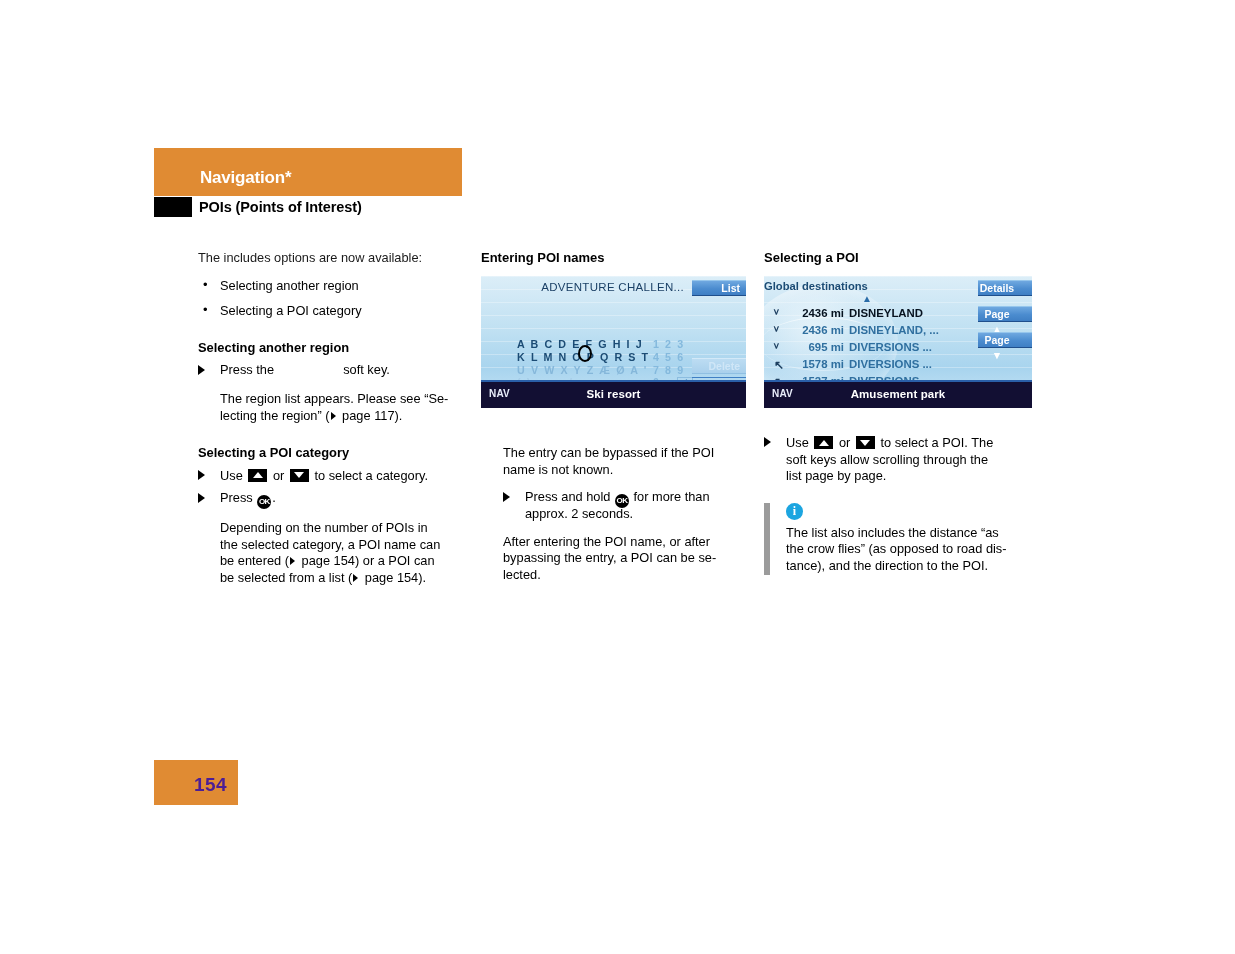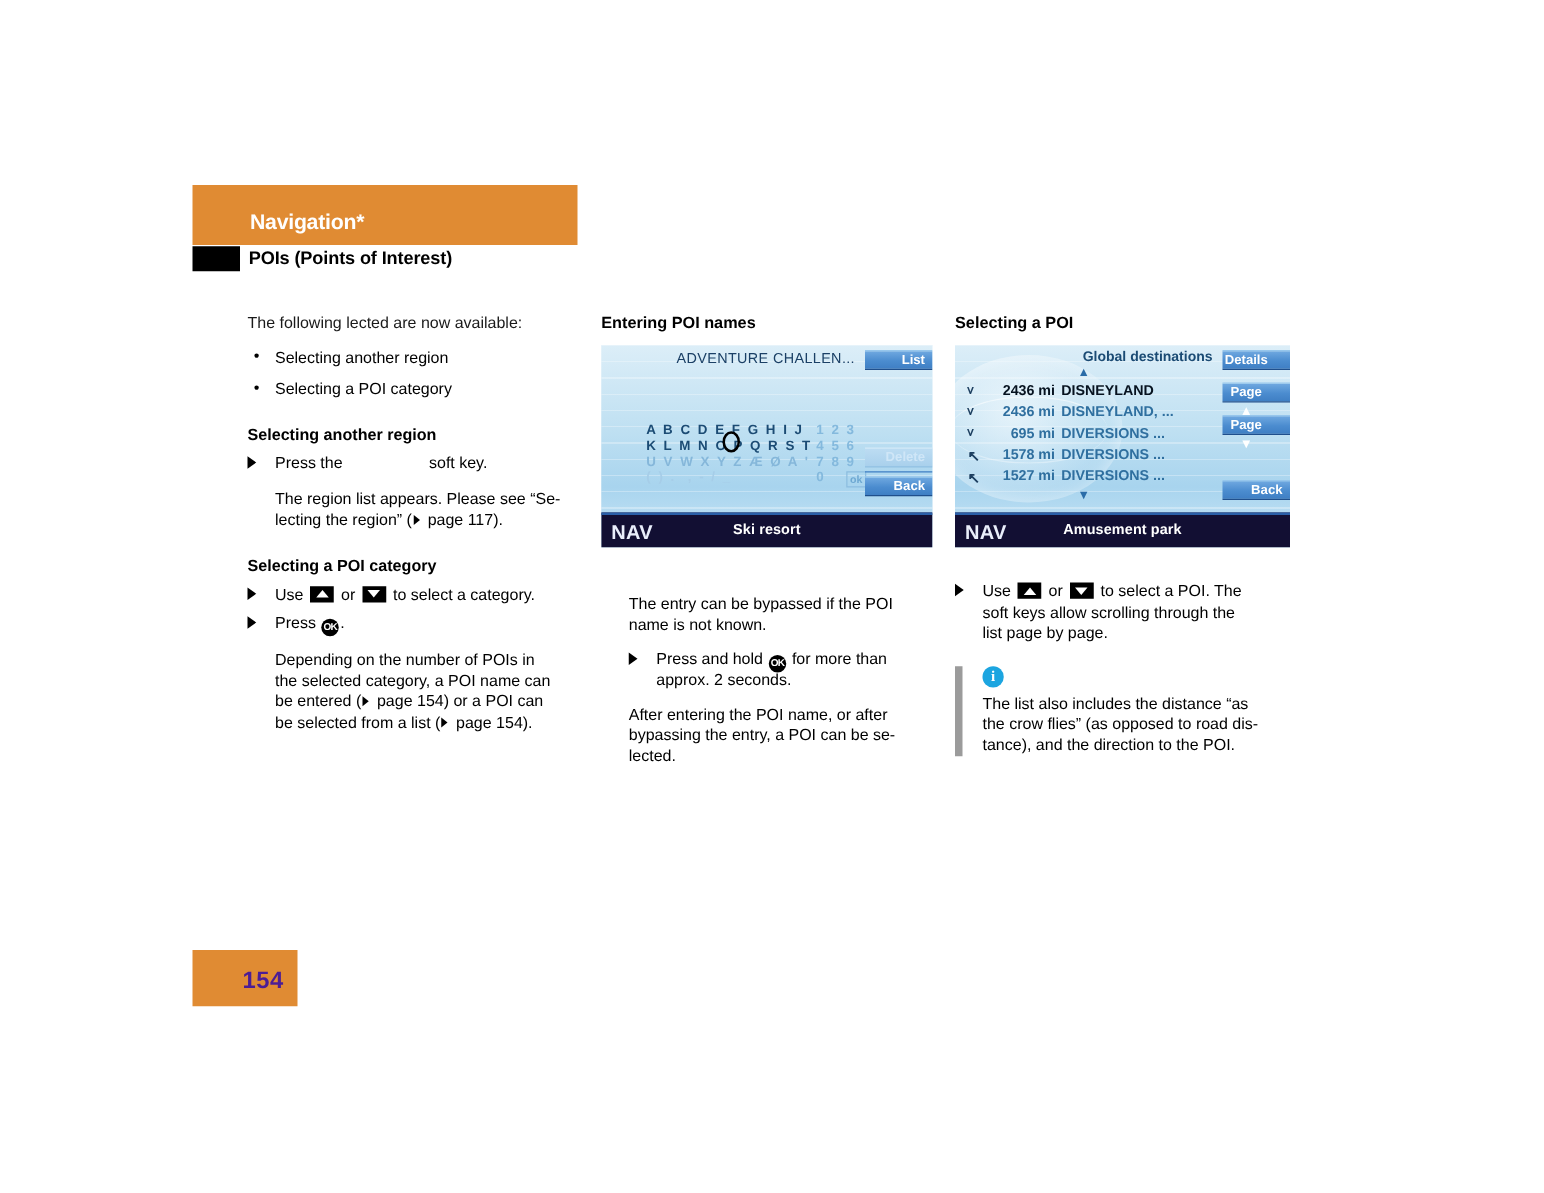--- a/index.html
+++ b/index.html
@@ -210,21 +210,21 @@
   }
   .softkey-gap {
     display: inline-block;
     width: 62px;
   }
 
   
   .shot {
     position: relative;
     width: 265px;
-    height: 162px;
+    height: 132px;
     margin-top: 11px;
     overflow: hidden;
     background: linear-gradient(180deg, #dceef8 0%, #bfe0f2 42%, #a8d4ee 70%, #cbe7f7 100%);
   }
   .shot-3 { width: 268px; }
   .shot-inner {
     position: absolute;
     left: 0; top: 0; right: 0; bottom: 26px;
     overflow: hidden;
   }
@@ -262,21 +262,21 @@
     left: 0; bottom: 0;
     width: 100%;
     height: 26px;
     background: #120f33;
     border-top: 2px solid #2a5fa8;
   }
   .navbar .nav-label {
     position: absolute;
     left: 8px;
     top: 6px;
-    font-size: 16px;
+    font-size: 10px;
     font-weight: bold;
     color: #e9eefb;
     letter-spacing: 0.2px;
   }
   .navbar .nav-mode {
     position: absolute;
     left: 0; right: 0;
     top: 6px;
     text-align: center;
     font-size: 11.5px;
@@ -371,21 +371,21 @@
     width: 54px;
     height: 1px;
     background: #3f7fc4;
   }
 
   
   .list-title {
     position: absolute;
     left: 0; right: 62px;
     top: 4px;
-    text-align: right;
+    text-align: left;
     font-size: 11.2px;
     font-weight: bold;
     color: #1b4b74;
   }
   .scroll-arrow {
     position: absolute;
     left: 0; right: 62px;
     text-align: center;
     color: #2a6ca8;
     font-size: 10px;
@@ -474,21 +474,21 @@
 
 <div class="chapter-band">
   <div class="chapter-title">Navigation*</div>
 </div>
 <div class="section-rule"></div>
 <div class="black-tab"></div>
 <div class="section-title">POIs (Points of Interest)</div>
 
 <div class="col col-1">
 
-  <p class="para body-text">The following lected are now available:</p>
+  <p class="para body-text">The includes options are now available:</p>
 
   <ul class="bullets">
     <li>Selecting another region</li>
     <li>Selecting a POI category</li>
   </ul>
 
   <div class="sub-head">Selecting another region</div>
 
   <div class="step">
     <span class="tri"></span>

